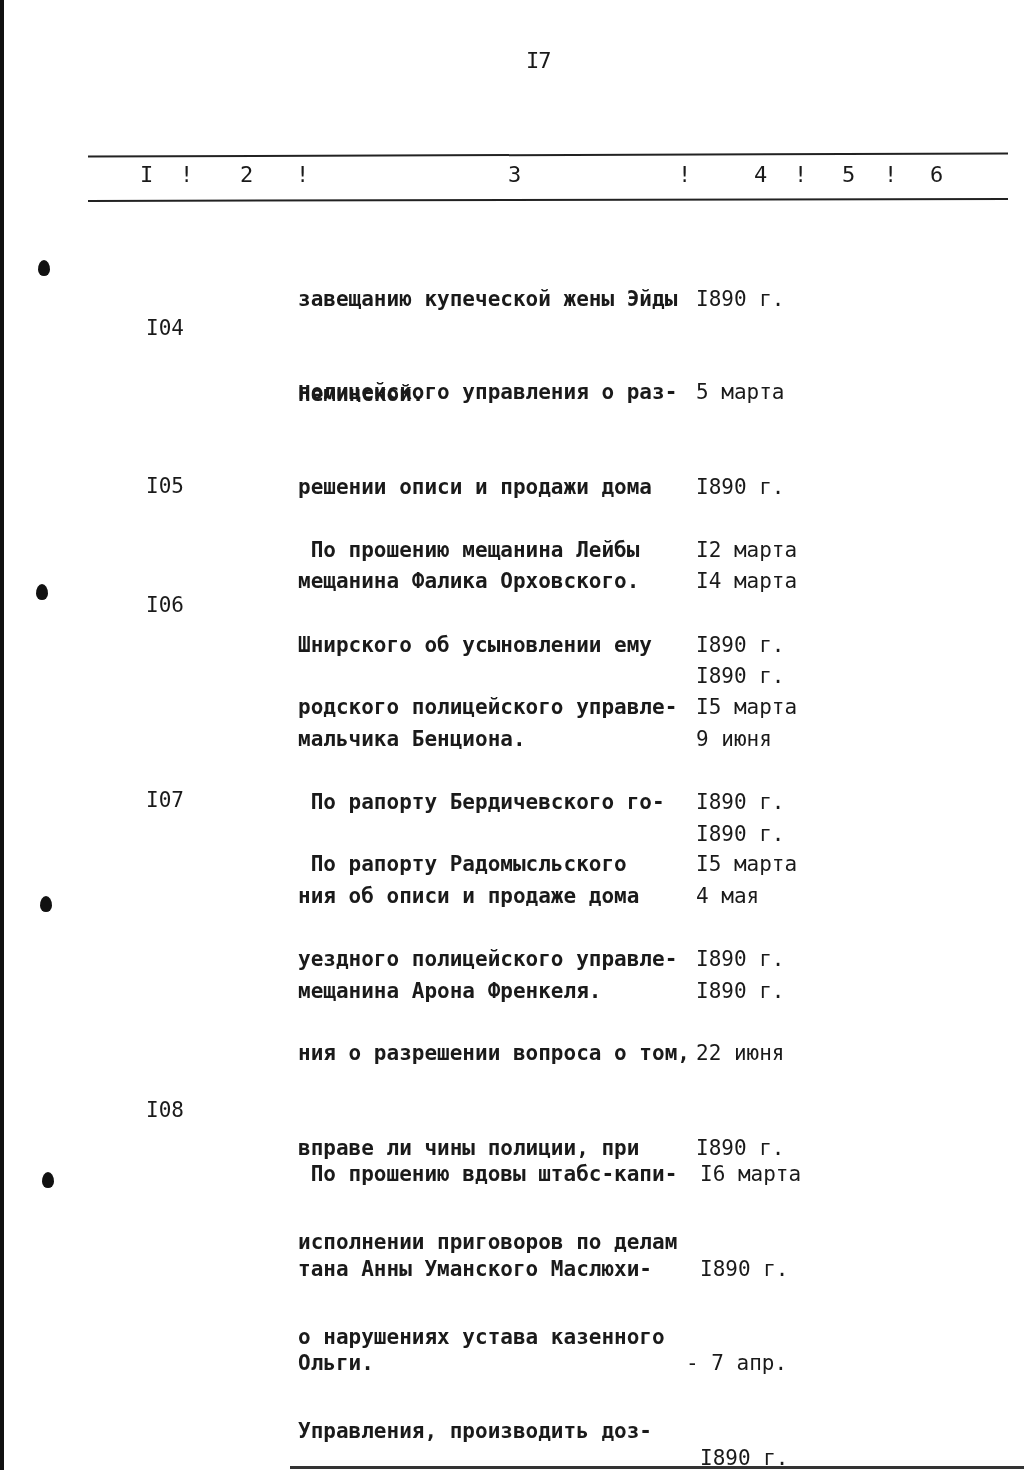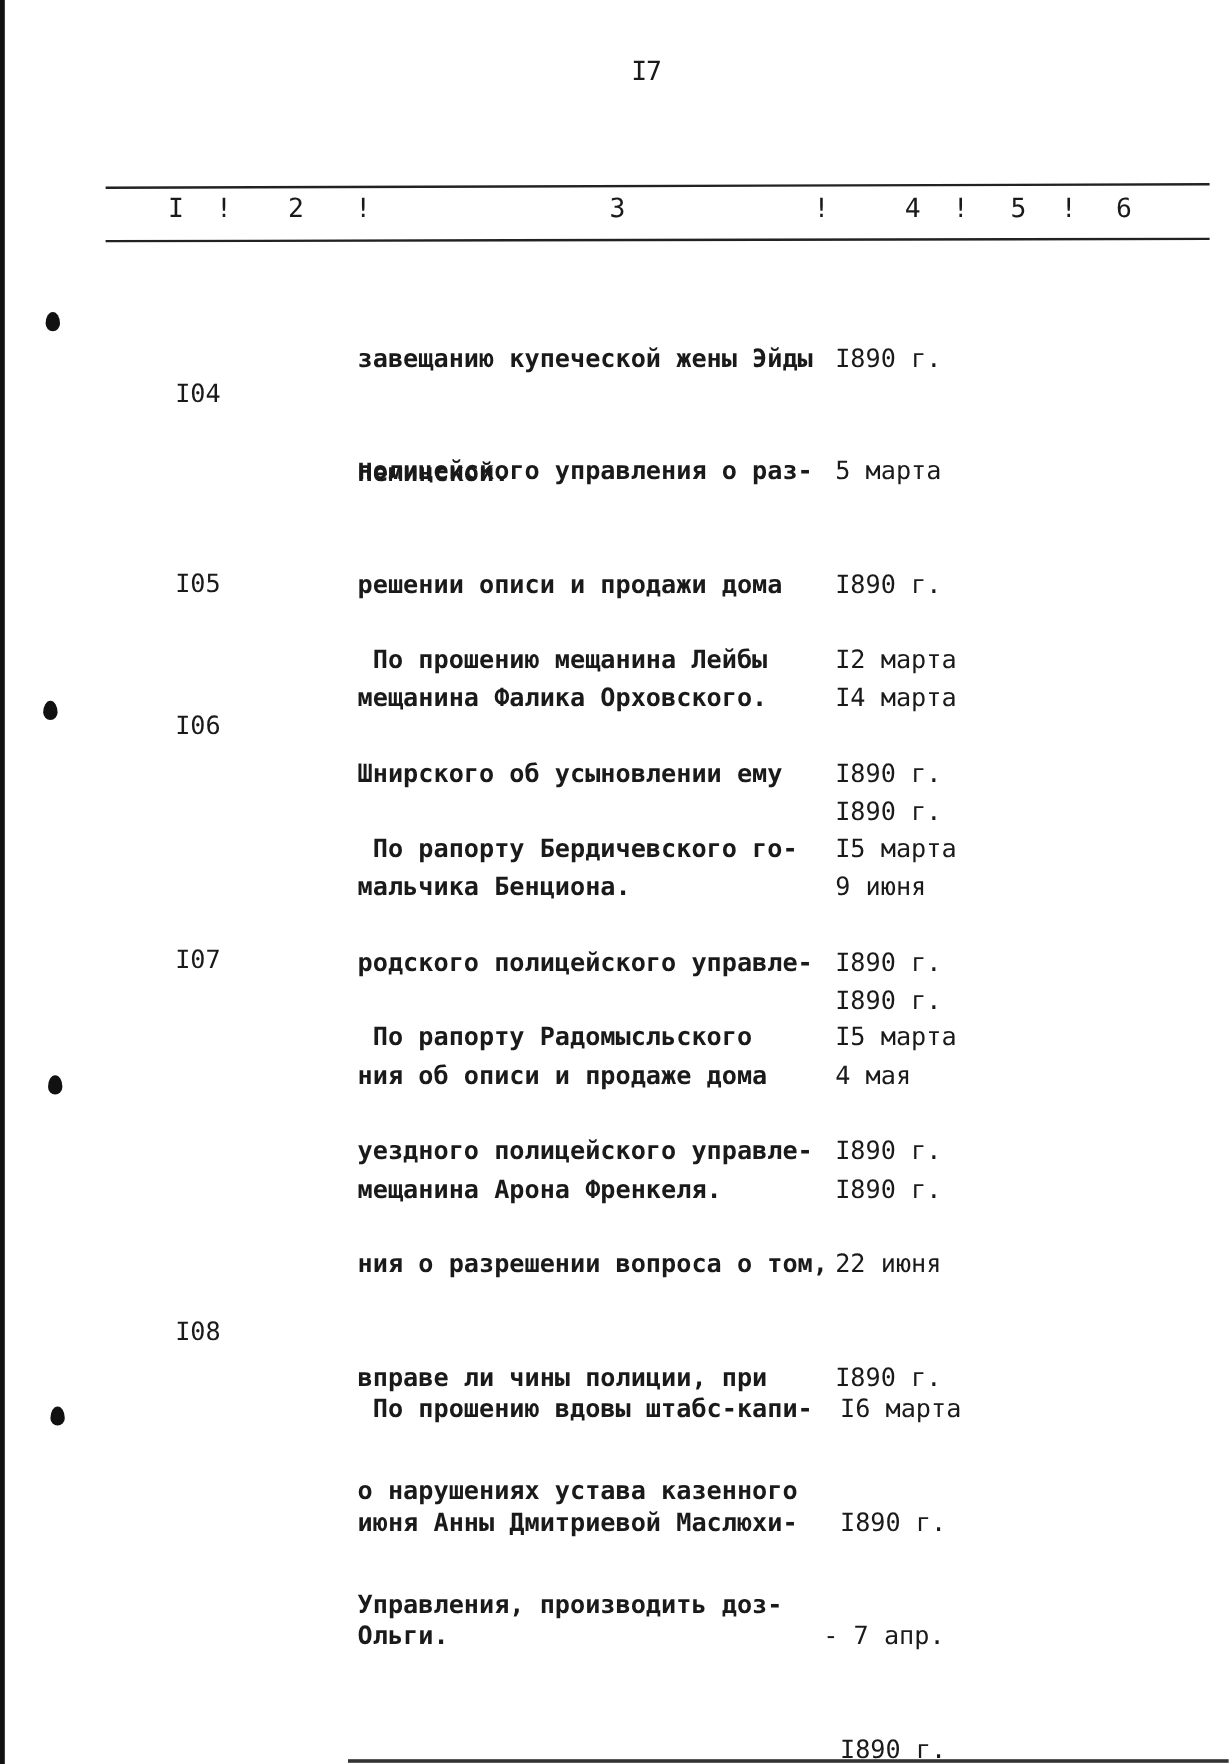--- a/index.html
+++ b/index.html
@@ -133,54 +133,55 @@
 </div>
 <div class="entry-dates" style="top:472px">
   <span class="date">I2 марта</span>
   <span class="date">I890 г.</span>
   <span class="date">9 июня</span>
   <span class="date">I890 г.</span>
 </div>
 
 <div class="entry-num" style="top:593px">I06</div>
 <div class="entry-lines" style="top:629px">
+  <span class="line">родского полицейского управле-</span>
   <span class="line"> По рапорту Бердичевского го-</span>
-  <span class="line">родского полицейского управле-</span>
   <span class="line">ния об описи и продаже дома</span>
   <span class="line">мещанина Арона Френкеля.</span>
 </div>
 <div class="entry-dates" style="top:629px">
   <span class="date">I5 марта</span>
   <span class="date">I890 г.</span>
   <span class="date">4 мая</span>
   <span class="date">I890 г.</span>
 </div>
 
 <div class="entry-num" style="top:788px">I07</div>
 <div class="entry-lines" style="top:786px">
   <span class="line"> По рапорту Радомысльского</span>
   <span class="line">уездного полицейского управле-</span>
   <span class="line">ния о разрешении вопроса о том,</span>
   <span class="line">вправе ли чины полиции, при</span>
+  <span class="line">исполнении приговоров по делам</span>
   <span class="line">о нарушениях устава казенного</span>
   <span class="line">Управления, производить доз-</span>
   
   
 </div>
 <div class="entry-dates" style="top:786px">
   <span class="date">I5 марта</span>
   <span class="date">I890 г.</span>
   <span class="date">22 июня</span>
   <span class="date">I890 г.</span>
 </div>
 
 <div class="entry-num" style="top:1098px">I08</div>
 <div class="entry-lines" style="top:1096px">
   <span class="line"> По прошению вдовы штабс-капи-</span>
-  <span class="line">июня Анны Дмитриевой Маслюхи-</span>
+  <span class="line">тана Анны Уманского Маслюхи-</span>
   <span class="line">Ольги.</span>
 </div>
 <div class="entry-dates" style="top:1096px; left:686px;">
   <span class="date" style="padding-left:14px">I6 марта</span>
   <span class="date" style="padding-left:14px">I890 г.</span>
   <span class="date">- 7 апр.</span>
   <span class="date" style="padding-left:14px">I890 г.</span>
 </div>
 
 <div class="rule footer"></div>

